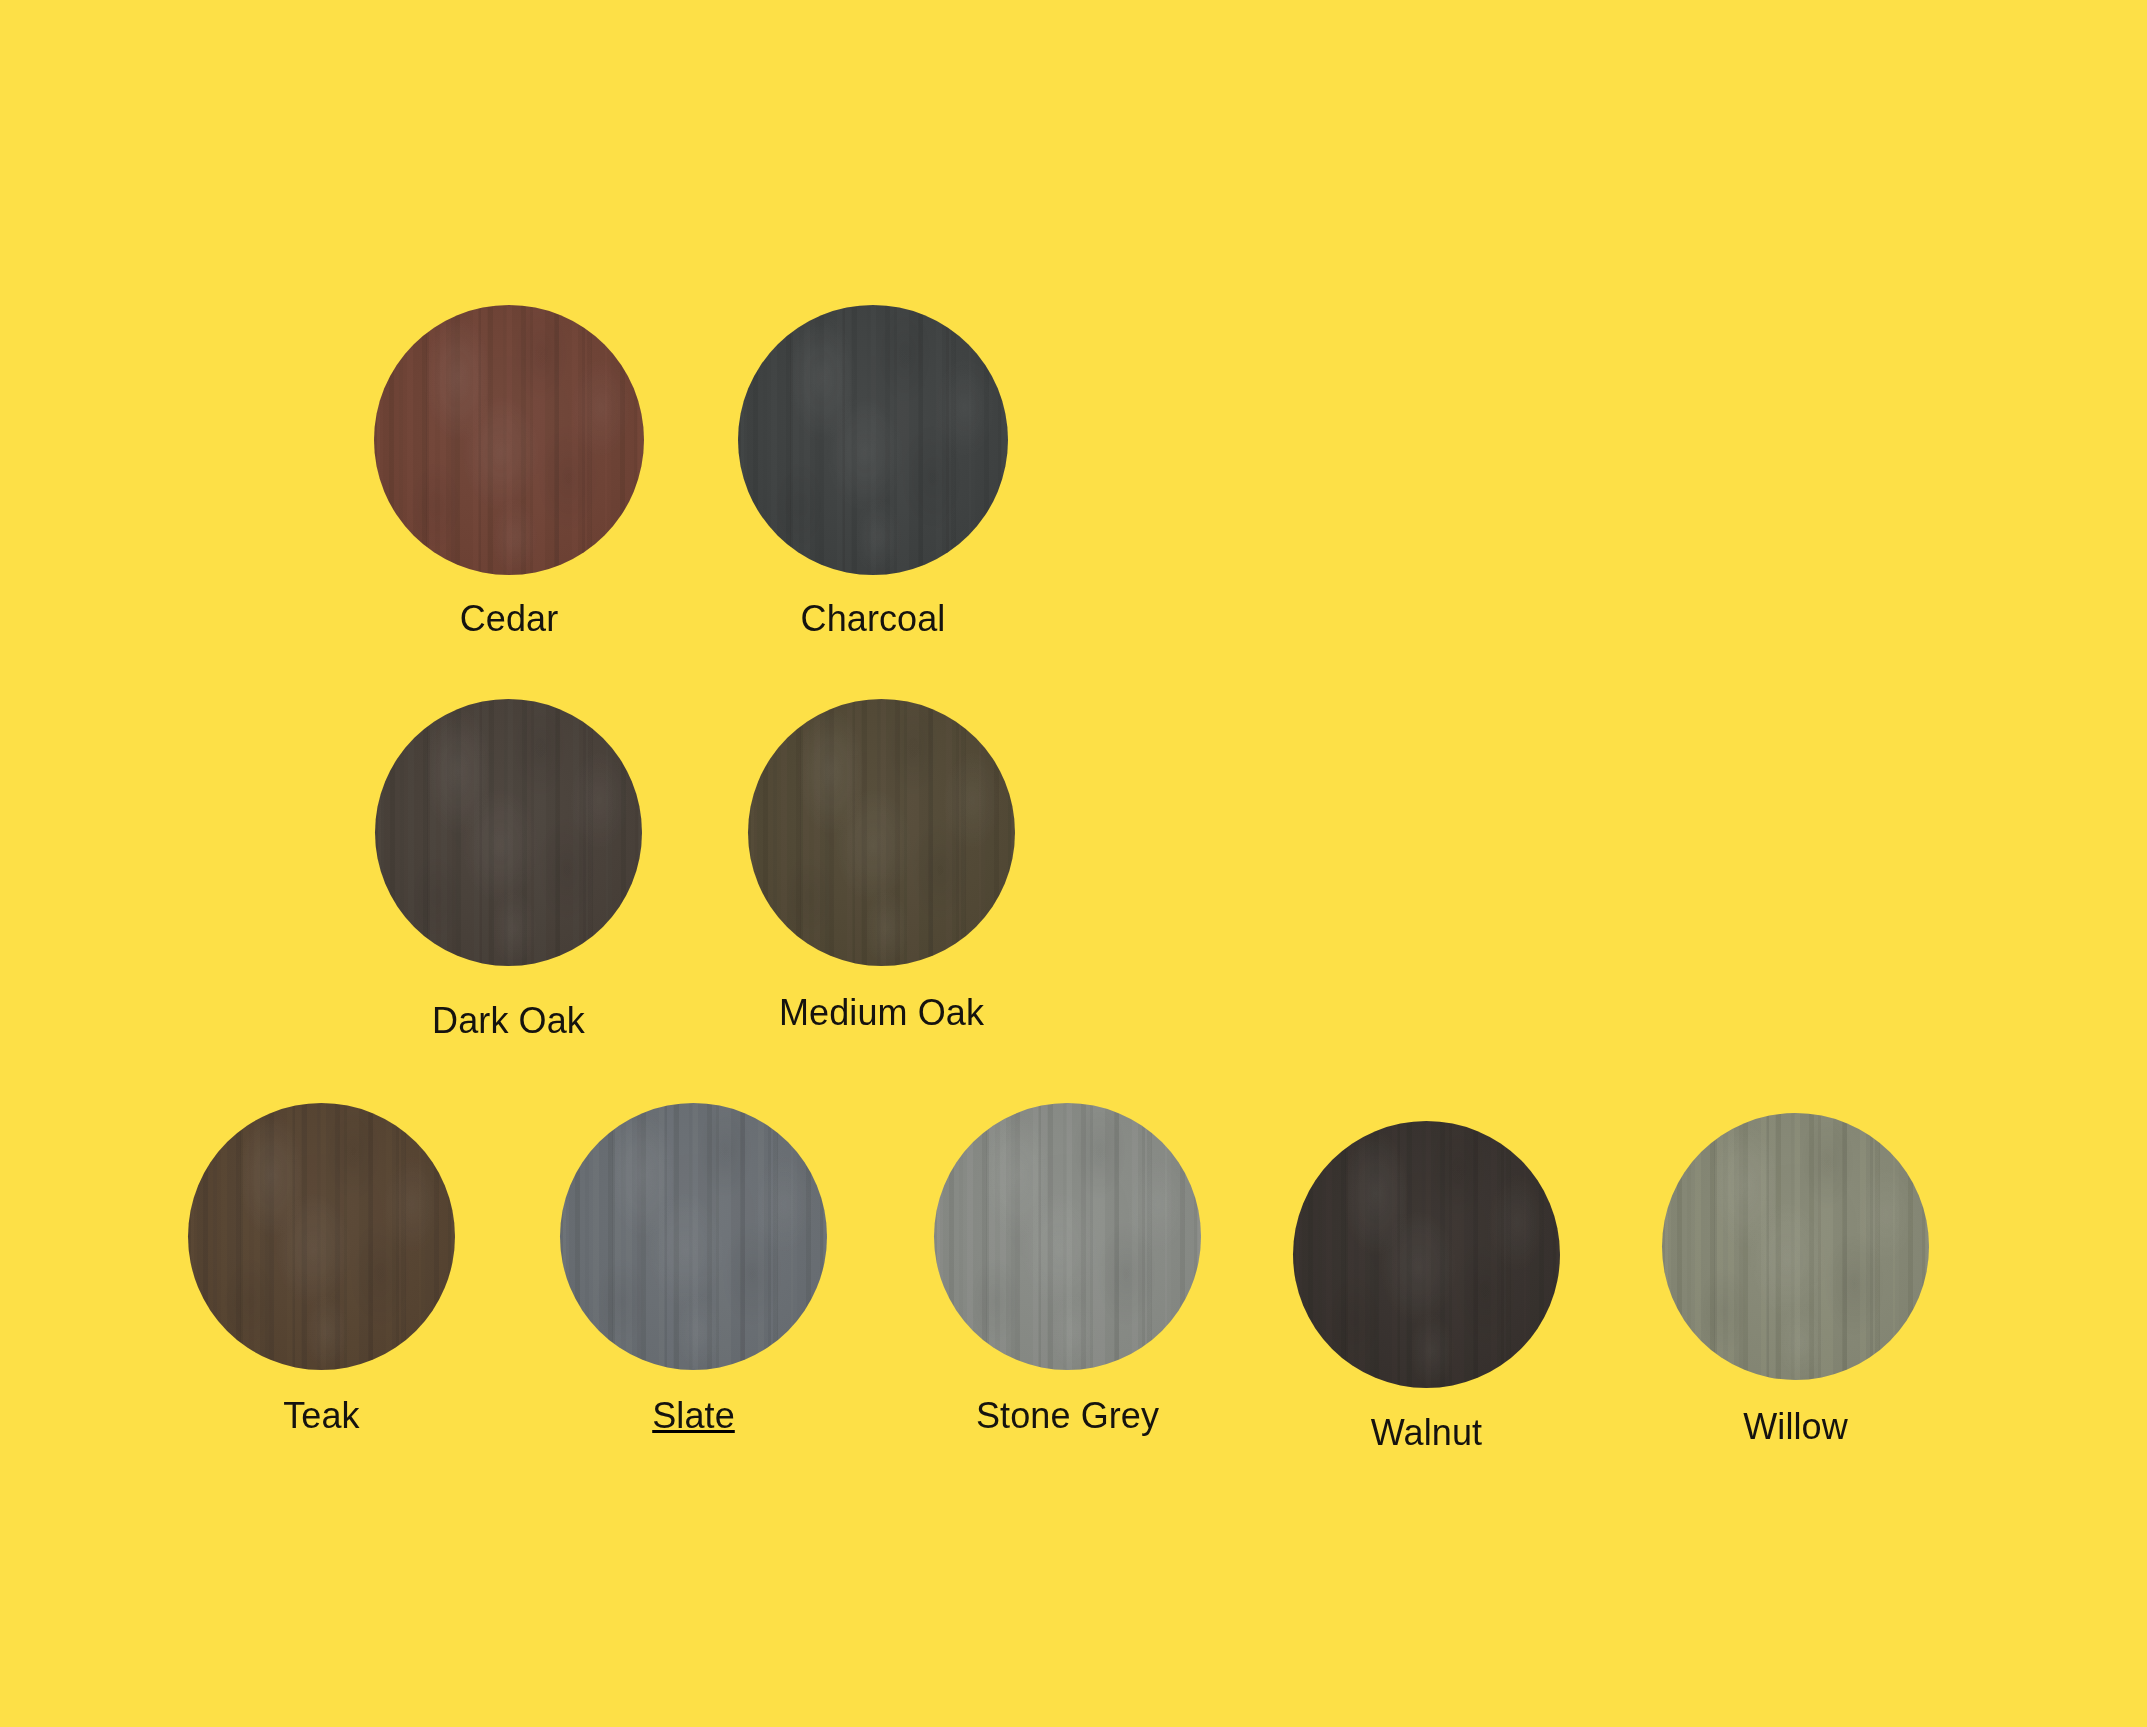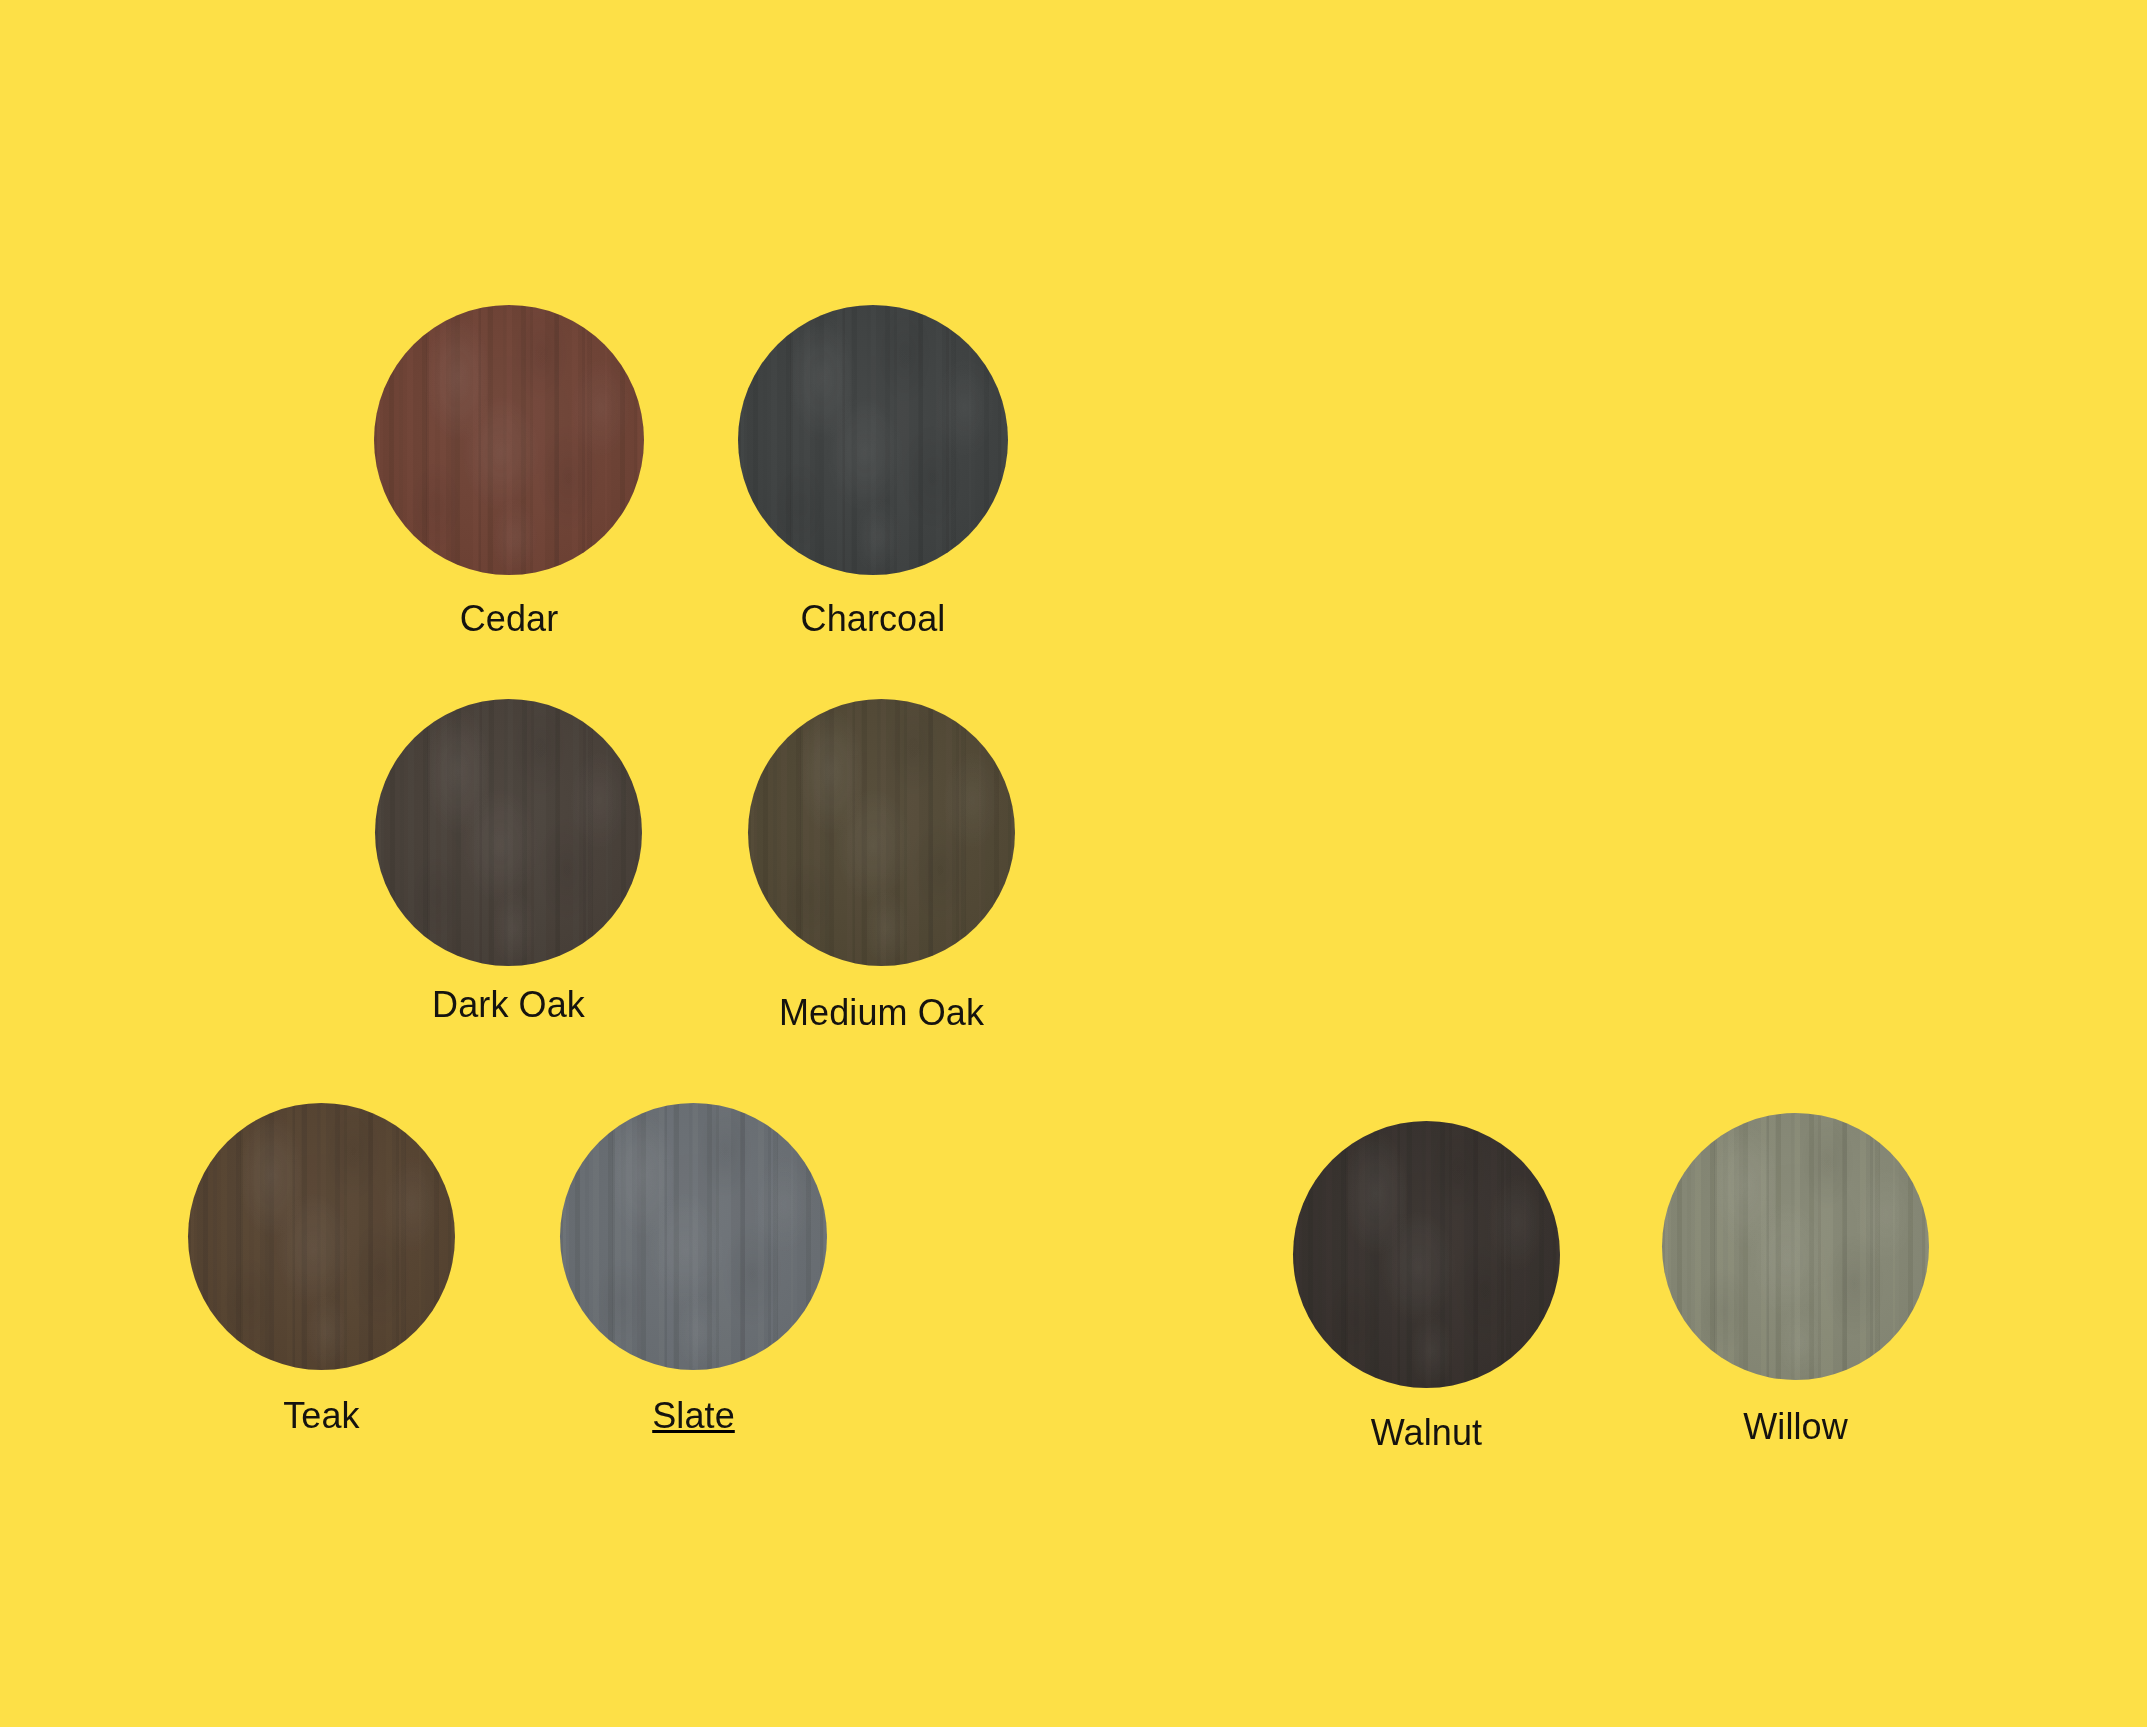--- a/index.html
+++ b/index.html
@@ -103,34 +103,38 @@
     <div class="swatch" style="left: 374px; top: 305px; width: 270px;">
       <div class="swatch-disc" style="width: 270px; height: 270px; background-color: rgb(107, 63, 50);"></div>
       <div class="swatch-label" style="margin-top: 25px;">Cedar</div>
     </div>
     <div class="swatch" style="left: 738px; top: 305px; width: 270px;">
       <div class="swatch-disc" style="width: 270px; height: 270px; background-color: rgb(59, 62, 62);"></div>
       <div class="swatch-label" style="margin-top: 25px;">Charcoal</div>
     </div>
     <div class="swatch" style="left: 375px; top: 699px; width: 267px;">
       <div class="swatch-disc" style="width: 267px; height: 267px; background-color: rgb(69, 61, 54);"></div>
-      <div class="swatch-label" style="margin-top: 20px;">Dark Oak</div>
+      <div class="swatch-label" style="margin-top: 36px;">Dark Oak</div>
     </div>
     <div class="swatch" style="left: 748px; top: 699px; width: 267px;">
       <div class="swatch-disc" style="width: 267px; height: 267px; background-color: rgb(78, 69, 50);"></div>
       <div class="swatch-label" style="margin-top: 28px;">Medium Oak</div>
     </div>
     <div class="swatch" style="left: 188px; top: 1103px; width: 267px;">
       <div class="swatch-disc" style="width: 267px; height: 267px; background-color: rgb(82, 64, 46);"></div>
       <div class="swatch-label" style="margin-top: 27px;">Teak</div>
     </div>
     <div class="swatch" style="left: 560px; top: 1103px; width: 267px; text-decoration: underline;">
       <div class="swatch-disc" style="width: 267px; height: 267px; background-color: rgb(102, 107, 112);"></div>
       <div class="swatch-label" style="margin-top: 27px;">Slate</div>
     </div>
+    <div class="swatch" style="left: 934px; top: 1103px; width: 267px;">
+      <div class="swatch-disc" style="width: 267px; height: 267px; background-color: rgb(133, 136, 131);"></div>
+      <div class="swatch-label" style="margin-top: 27px;">Stone Grey</div>
+    </div>
     <div class="swatch" style="left: 1293px; top: 1121px; width: 267px;">
       <div class="swatch-disc" style="width: 267px; height: 267px; background-color: rgb(52, 46, 42);"></div>
       <div class="swatch-label" style="margin-top: 26px;">Walnut</div>
     </div>
     <div class="swatch" style="left: 1662px; top: 1113px; width: 267px;">
       <div class="swatch-disc" style="width: 267px; height: 267px; background-color: rgb(131, 133, 114);"></div>
       <div class="swatch-label" style="margin-top: 28px;">Willow</div>
     </div>
   </div>
 

